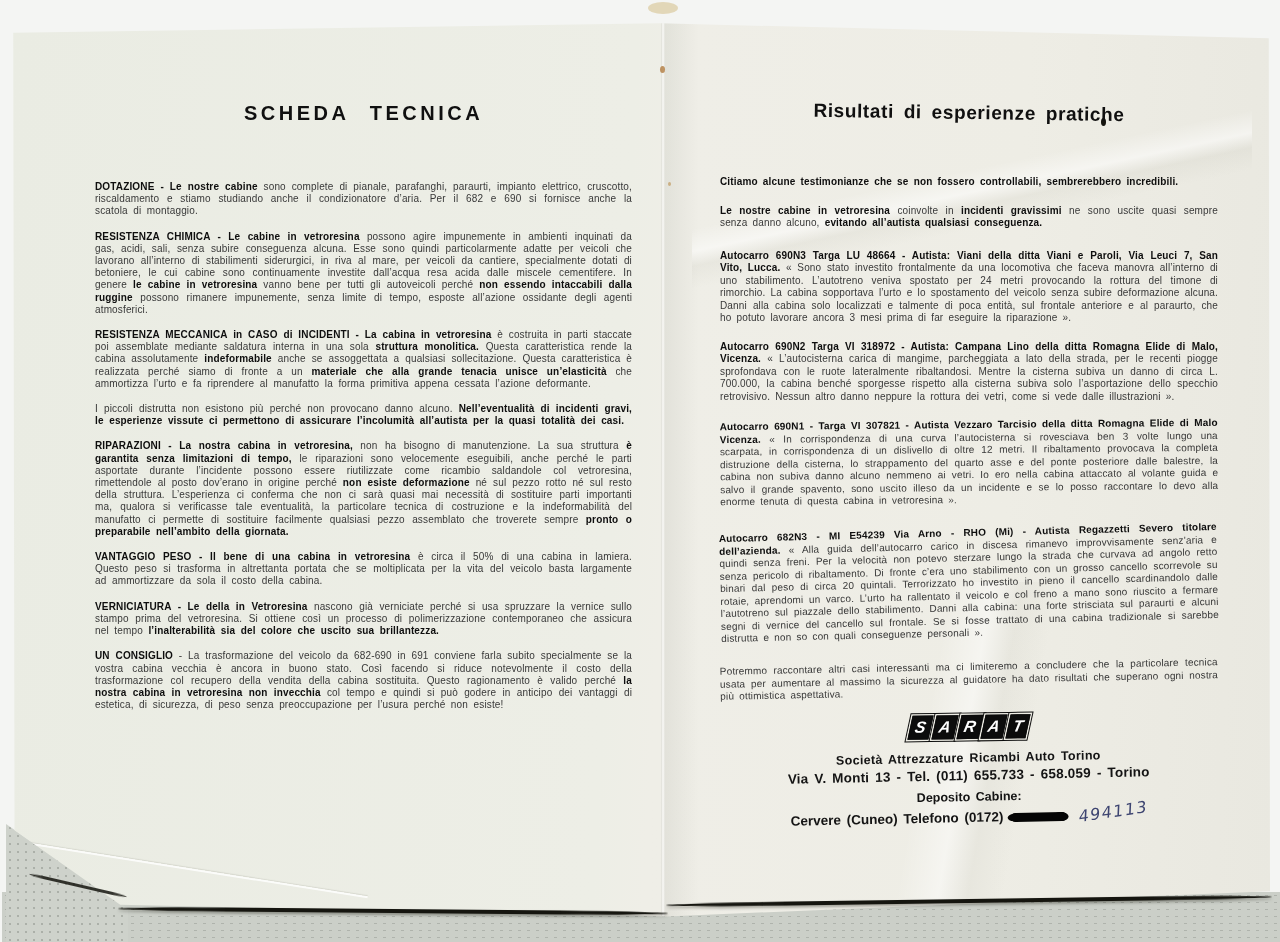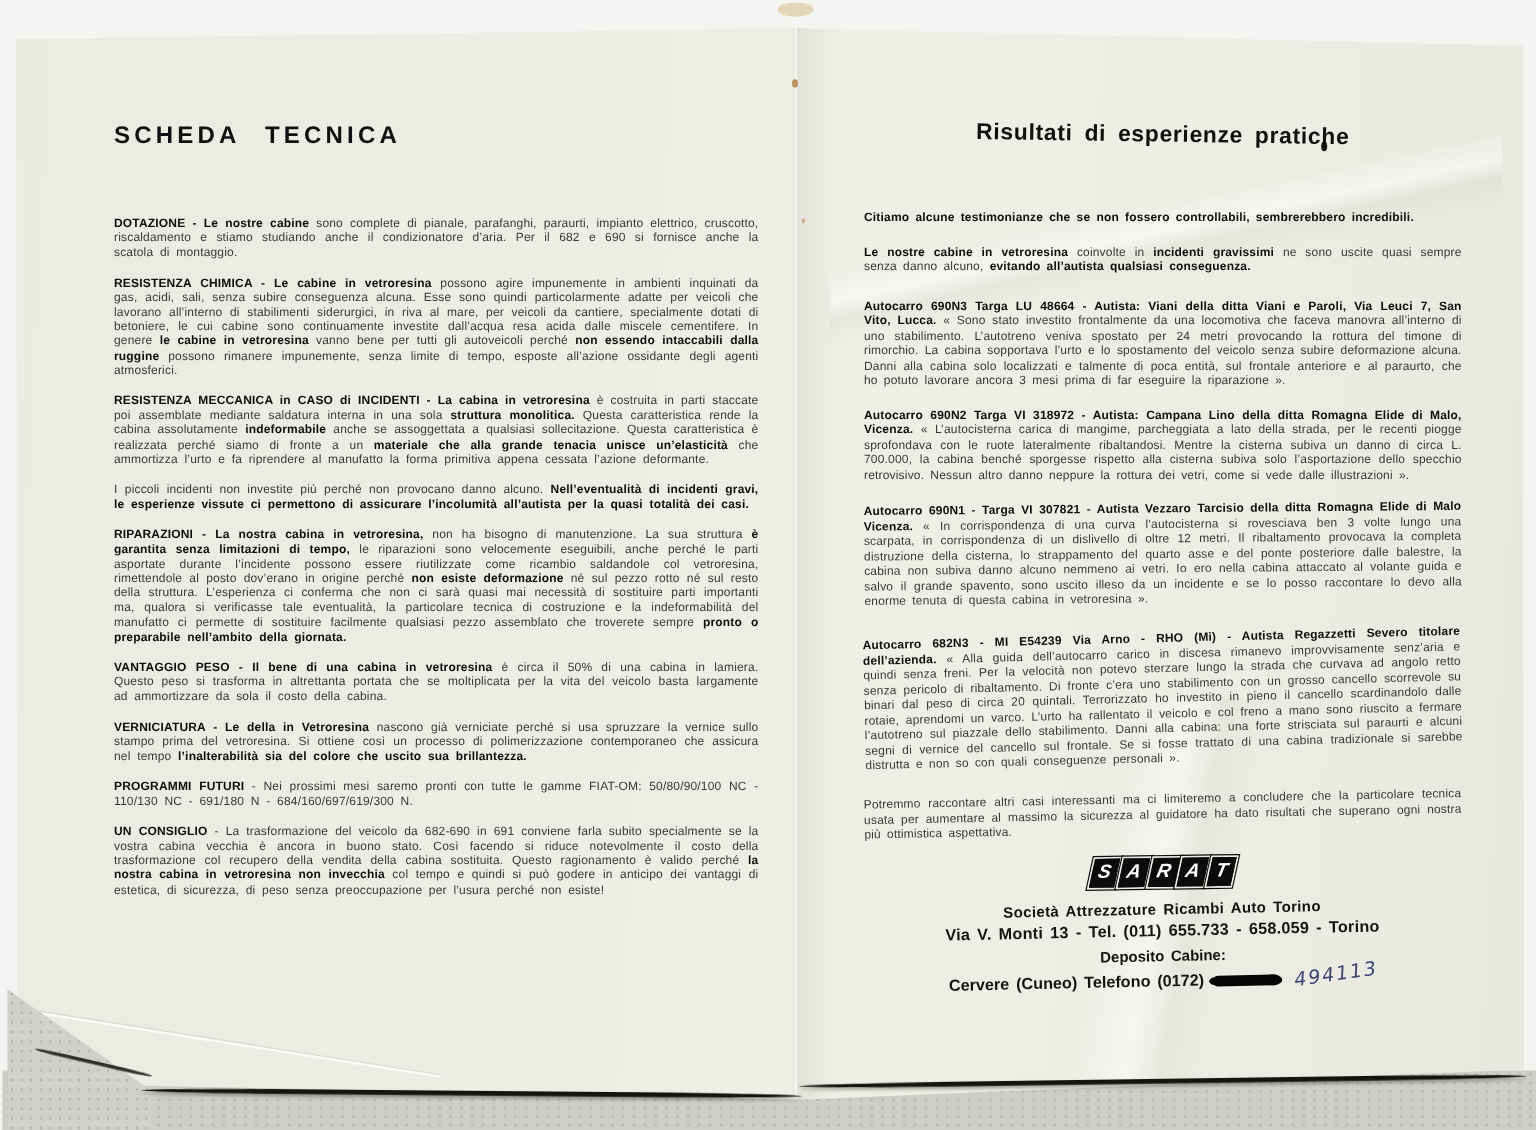--- a/index.html
+++ b/index.html
@@ -32,21 +32,21 @@
   .edge-l{left:118px;top:909px;width:550px;height:4px;transform:rotate(0.5deg);filter:blur(.4px);
     box-shadow:0 2px 3px rgba(40,40,30,.4);}
   .edge-r{left:666px;top:899px;width:606px;height:4px;transform:rotate(-0.8deg);filter:blur(.4px);
     box-shadow:0 2px 3px rgba(40,40,30,.4);}
   .edge-bl{left:28px;top:884px;width:100px;height:3px;transform:rotate(13deg);filter:blur(.5px);opacity:.85;}
 
   .page{position:absolute;color:#333;}
   .page-left{left:83px;top:80px;width:537px;}
   .page-right{left:708px;top:80px;width:498px;}
   h1{margin:0;color:#101010;font-weight:bold;}
-  .title-left{font-size:20px;letter-spacing:3.5px;word-spacing:12px;text-align:left;}
+  .title-left{font-size:20px;letter-spacing:3.5px;word-spacing:12px;text-align:center;}
   .title-right{font-size:19px;letter-spacing:.6px;word-spacing:4px;text-align:center;transform:rotate(0.8deg);}
   .body-left{margin-top:56px;}
   .body-right{margin-top:52px;}
   .para{margin:0 0 13px 0;font-size:10px;line-height:12.2px;text-align:justify;
     letter-spacing:.15px;word-spacing:2.6px;color:#383838;}
   .body-right .para{line-height:12.5px;margin-bottom:16px;word-spacing:2.2px;}
   .para .b{font-weight:bold;color:#0e0e0e;}
   .body-right .para:nth-child(2){margin-bottom:20px;}
   .body-right .para:nth-child(5){transform:rotate(-0.5deg);}
   .body-right .para:nth-child(6){transform:rotate(-1.4deg);margin-top:20px;}
@@ -87,25 +87,24 @@
     <div class="stain-rust"></div>
     <div class="stain-rust2"></div>
     <div class="speck1"></div>
 
     <div class="page page-left">
       <h1 class="title-left">SCHEDA TECNICA</h1>
       <div class="body-left">
           <p class="para"><span class="b">DOTAZIONE - Le nostre cabine </span><span>sono complete di pianale, parafanghi, paraurti, impianto elettrico, cruscotto, riscaldamento e stiamo studiando anche il condizionatore d’aria. Per il 682 e 690 si fornisce anche la scatola di montaggio.</span></p>
           <p class="para"><span class="b">RESISTENZA CHIMICA - Le cabine in vetroresina </span><span>possono agire impunemente in ambienti inquinati da gas, acidi, sali, senza subire conseguenza alcuna. Esse sono quindi particolarmente adatte per veicoli che lavorano all’interno di stabilimenti siderurgici, in riva al mare, per veicoli da cantiere, specialmente dotati di betoniere, le cui cabine sono continuamente investite dall’acqua resa acida dalle miscele cementifere. In genere </span><span class="b">le cabine in vetroresina </span><span>vanno bene per tutti gli autoveicoli perché </span><span class="b">non essendo intaccabili dalla ruggine </span><span>possono rimanere impunemente, senza limite di tempo, esposte all’azione ossidante degli agenti atmosferici.</span></p>
           <p class="para"><span class="b">RESISTENZA MECCANICA in CASO di INCIDENTI - La cabina in vetroresina </span><span>è costruita in parti staccate poi assemblate mediante saldatura interna in una sola </span><span class="b">struttura monolitica. </span><span>Questa caratteristica rende la cabina assolutamente </span><span class="b">indeformabile </span><span>anche se assoggettata a qualsiasi sollecitazione. Questa caratteristica è realizzata perché siamo di fronte a un </span><span class="b">materiale che alla grande tenacia unisce un’elasticità </span><span>che ammortizza l’urto e fa riprendere al manufatto la forma primitiva appena cessata l’azione deformante.</span></p>
-          <p class="para"><span>I piccoli incidenti non investite più perché non provocano danno alcuno. </span><span class="b">Nell’eventualità di incidenti gravi, le esperienze vissute ci permettono di assicurare l’incolumità all’autista per la quasi totalità dei casi.</span></p>
+          <p class="para"><span>I piccoli distrutta non esistono più perché non provocano danno alcuno. </span><span class="b">Nell’eventualità di incidenti gravi, le esperienze vissute ci permettono di assicurare l’incolumità all’autista per la quasi totalità dei casi.</span></p>
           <p class="para"><span class="b">RIPARAZIONI - La nostra cabina in vetroresina, </span><span>non ha bisogno di manutenzione. La sua struttura </span><span class="b">è garantita senza limitazioni di tempo, </span><span>le riparazioni sono velocemente eseguibili, anche perché le parti asportate durante l’incidente possono essere riutilizzate come ricambio saldandole col vetroresina, rimettendole al posto dov’erano in origine perché </span><span class="b">non esiste deformazione </span><span>né sul pezzo rotto né sul resto della struttura. L’esperienza ci conferma che non ci sarà quasi mai necessità di sostituire parti importanti ma, qualora si verificasse tale eventualità, la particolare tecnica di costruzione e la indeformabilità del manufatto ci permette di sostituire facilmente qualsiasi pezzo assemblato che troverete sempre </span><span class="b">pronto o preparabile nell’ambito della giornata.</span></p>
           <p class="para"><span class="b">VANTAGGIO PESO - Il bene di una cabina in vetroresina </span><span>è circa il 50% di una cabina in lamiera. Questo peso si trasforma in altrettanta portata che se moltiplicata per la vita del veicolo basta largamente ad ammortizzare da sola il costo della cabina.</span></p>
           <p class="para"><span class="b">VERNICIATURA - Le della in Vetroresina </span><span>nascono già verniciate perché si usa spruzzare la vernice sullo stampo prima del vetroresina. Si ottiene così un processo di polimerizzazione contemporaneo che assicura nel tempo </span><span class="b">l’inalterabilità sia del colore che uscito sua brillantezza.</span></p>
-          <p class="para"><span class="b">PROGRAMMI FUTURI </span><span>- Nei prossimi mesi saremo pronti con tutte le gamme FIAT-OM: 50/80/90/100 NC - 110/130 NC - 691/180 N - 684/160/697/619/300 N.</span></p>
           <p class="para"><span class="b">UN CONSIGLIO </span><span>- La trasformazione del veicolo da 682-690 in 691 conviene farla subito specialmente se la vostra cabina vecchia è ancora in buono stato. Così facendo si riduce notevolmente il costo della trasformazione col recupero della vendita della cabina sostituita. Questo ragionamento è valido perché </span><span class="b">la nostra cabina in vetroresina non invecchia </span><span>col tempo e quindi si può godere in anticipo dei vantaggi di estetica, di sicurezza, di peso senza preoccupazione per l’usura perché non esiste!</span></p>
         </div>
     </div>
 
     <div class="page page-right">
       <h1 class="title-right">Risultati di esperienze pratiche</h1>
       <div class="body-right">
           <p class="para"><span class="b">Citiamo alcune testimonianze che se non fossero controllabili, sembrerebbero incredibili.</span></p>
           <p class="para"><span class="b">Le nostre cabine in vetroresina </span><span>coinvolte in </span><span class="b">incidenti gravissimi </span><span>ne sono uscite quasi sempre senza danno alcuno, </span><span class="b">evitando all’autista qualsiasi conseguenza.</span></p>
           <p class="para"><span class="b">Autocarro 690N3 Targa LU 48664 - Autista: Viani della ditta Viani e Paroli, Via Leuci 7, San Vito, Lucca. </span><span>« Sono stato investito frontalmente da una locomotiva che faceva manovra all’interno di uno stabilimento. L’autotreno veniva spostato per 24 metri provocando la rottura del timone di rimorchio. La cabina sopportava l’urto e lo spostamento del veicolo senza subire deformazione alcuna. Danni alla cabina solo localizzati e talmente di poca entità, sul frontale anteriore e al paraurto, che ho potuto lavorare ancora 3 mesi prima di far eseguire la riparazione ».</span></p>

